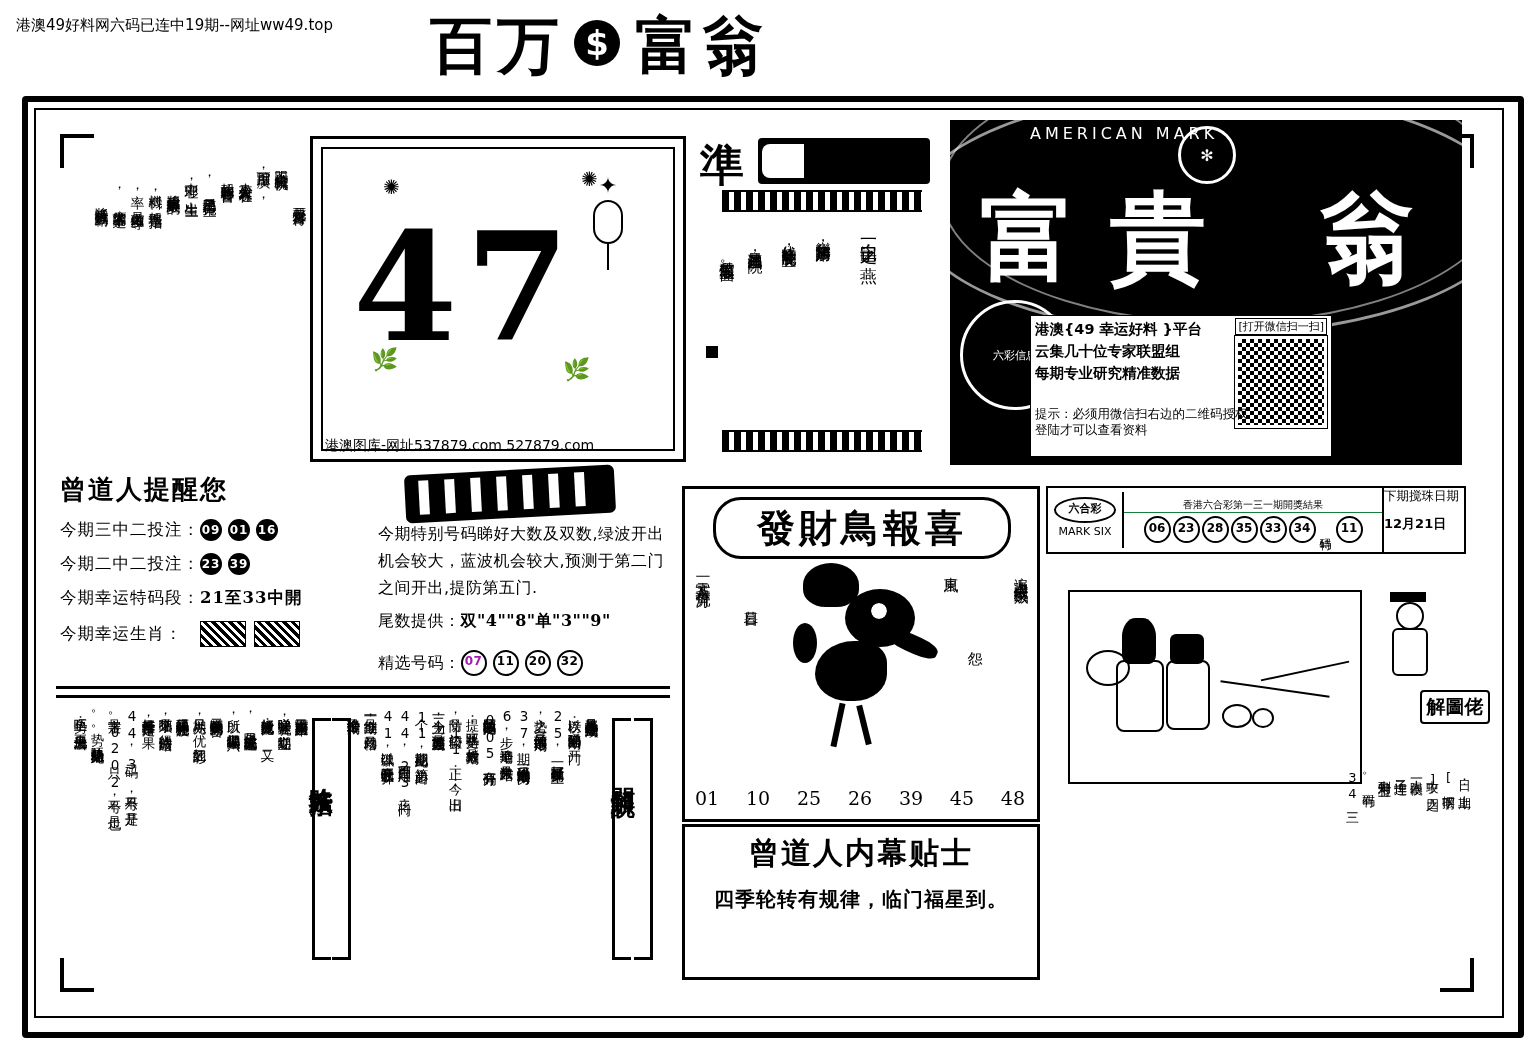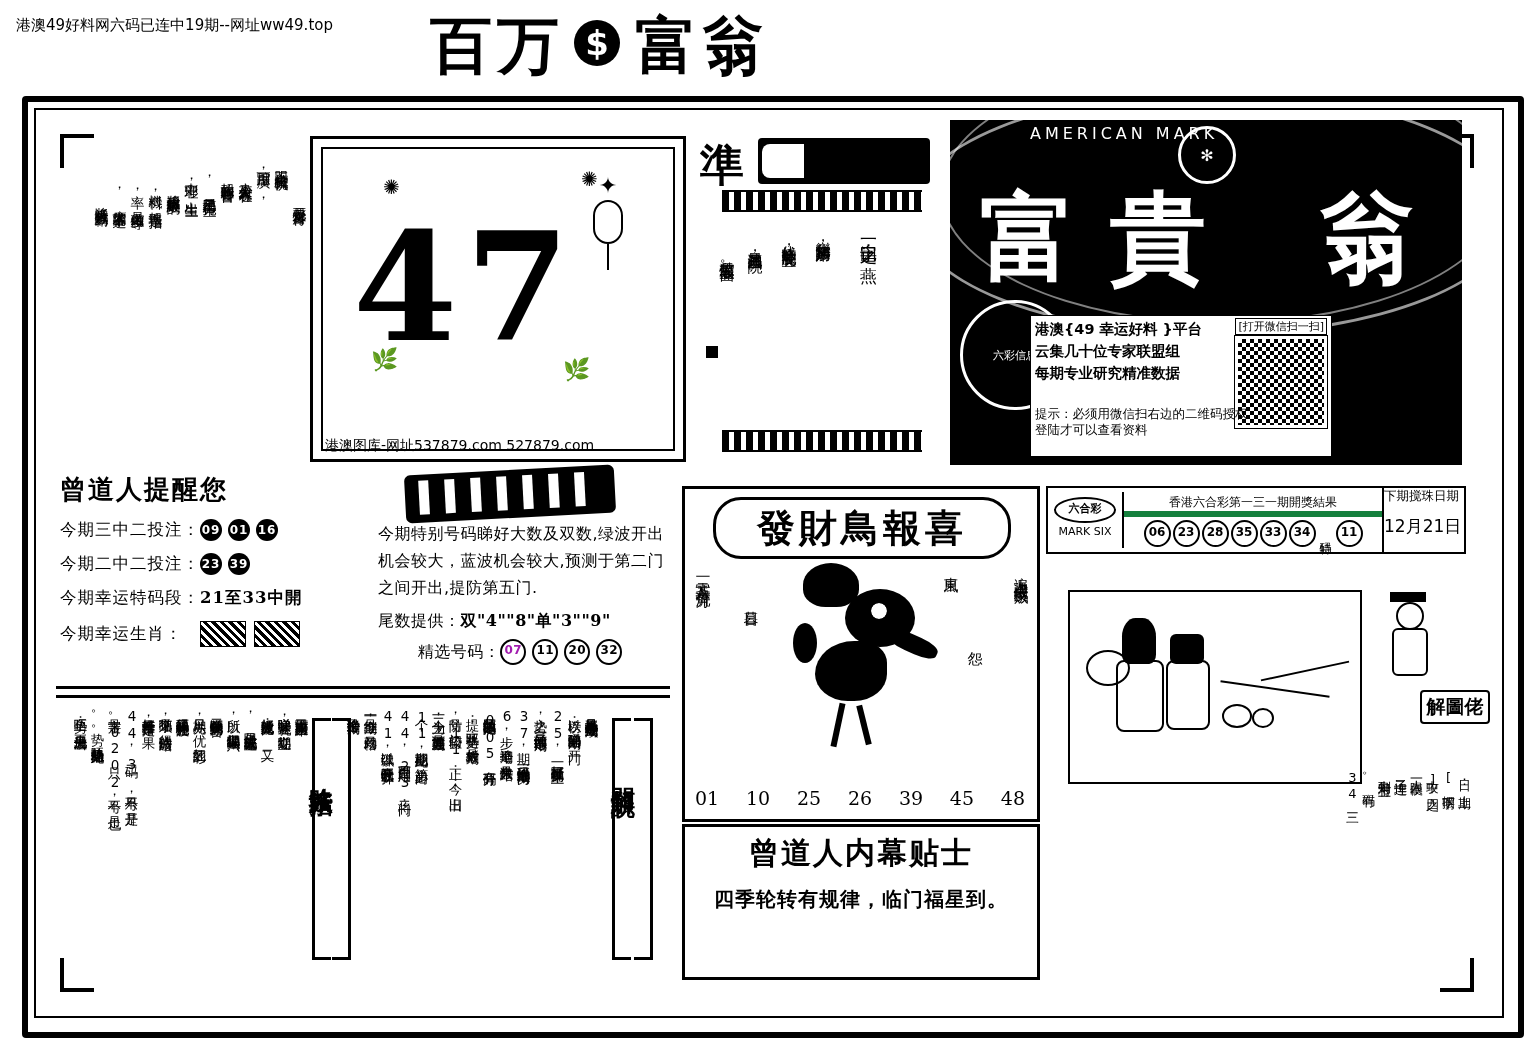--- a/index.html
+++ b/index.html
@@ -91,26 +91,26 @@
   
   #tips{position:absolute;left:682px;top:824px;width:352px;height:150px;border:3px solid #000;}
   #tips .t{font-size:30px;font-weight:bold;text-align:center;margin-top:6px;letter-spacing:2px;font-family:"DejaVu Serif","Liberation Serif",serif;}
   #tips .l{font-size:20px;font-weight:bold;text-align:center;margin-top:12px;letter-spacing:1px;}
 
   
   #results{position:absolute;left:1046px;top:486px;width:416px;height:64px;border:2px solid #000;display:flex;align-items:center;}
   #logo-mark{width:74px;height:56px;border-right:2px solid #000;font-size:11px;text-align:center;}
   #logo-mark .el{width:58px;height:22px;border:2px solid #000;border-radius:50%;margin:5px auto 2px;font-size:11px;line-height:20px;font-weight:bold;}
   #results .titles{width:258px;}
-  #results .t1{font-size:12px;text-align:center;border-bottom:6px solid #15803d;letter-spacing:0px;}
+  #results .t1{font-size:10px;text-align:center;border-bottom:1px solid #15803d;letter-spacing:0px;}
   #results .nums{display:flex;align-items:center;justify-content:center;gap:2px;padding-top:3px;}
   #results .nums .b{width:23px;height:23px;border-radius:50%;border:2px solid #000;font-size:12px;line-height:21px;text-align:center;font-weight:bold;}
   #results .sp{font-size:12px;line-height:12px;margin:0 2px;}
   #results .right{width:80px;text-align:left;font-size:12.5px;border-left:2px solid #000;height:100%;}
-  #results .right .d{font-size:17px;font-weight:normal;margin-top:10px;}
+  #results .right .d{font-size:13px;font-weight:bold;margin-top:10px;}
 
   
   #figpic{position:absolute;left:1068px;top:590px;width:290px;height:190px;border:2px solid #000;background:#fff;}
   .hill{position:absolute;border-top:2px solid #000;}
   #jietu{position:absolute;left:1420px;top:690px;width:70px;height:64px;}
   #jietu .r{border:2px solid #000;border-radius:4px;padding:2px 4px;font-size:19px;font-weight:bold;font-family:"DejaVu Serif","Liberation Serif",serif;}
   #rightpoem{position:absolute;left:1362px;top:770px;width:110px;height:200px;}
   #rightpoem .rc{position:absolute;top:0;font-size:13px;line-height:16px;letter-spacing:1px;}
   #scholar{position:absolute;left:1380px;top:592px;width:56px;height:86px;}
 
@@ -250,21 +250,21 @@
       <div class="stick" style="left:92px;"></div>
     <div class="stick" style="left:118px;"></div>
       <div class="stick" style="left:144px;"></div>
     <div class="stick" style="left:170px;"></div>
   </div>
   <div id="mid-text">
     <div>今期特别号码睇好大数及双数,绿波开出机会较大，蓝波机会较大,预测于第二门之间开出,提防第五门.</div>
     <div style="margin-top:6px;">
       <span>尾数提供：</span><span class="serif bold">双"4""8"单"3""9"</span>
     </div>
-    <div style="margin-top:4px;display:flex;align-items:center;justify-content:center;">
+    <div style="margin-top:15px;display:flex;align-items:center;">
       <span>精选号码：</span>
       <span class="ball" style="background:#fff;color:#a21caf;border:2px solid #000;line-height:18px;">07</span>
       <span class="ball" style="background:#fff;color:#000;border:2px solid #000;line-height:18px;">11</span>
       <span class="ball" style="background:#fff;color:#000;border:2px solid #000;line-height:18px;">20</span>
       <span class="ball" style="background:#fff;color:#000;border:2px solid #000;line-height:18px;">32</span>
     </div>
   </div>
 
   <div id="botrule"></div>
   <div id="bot-left">

